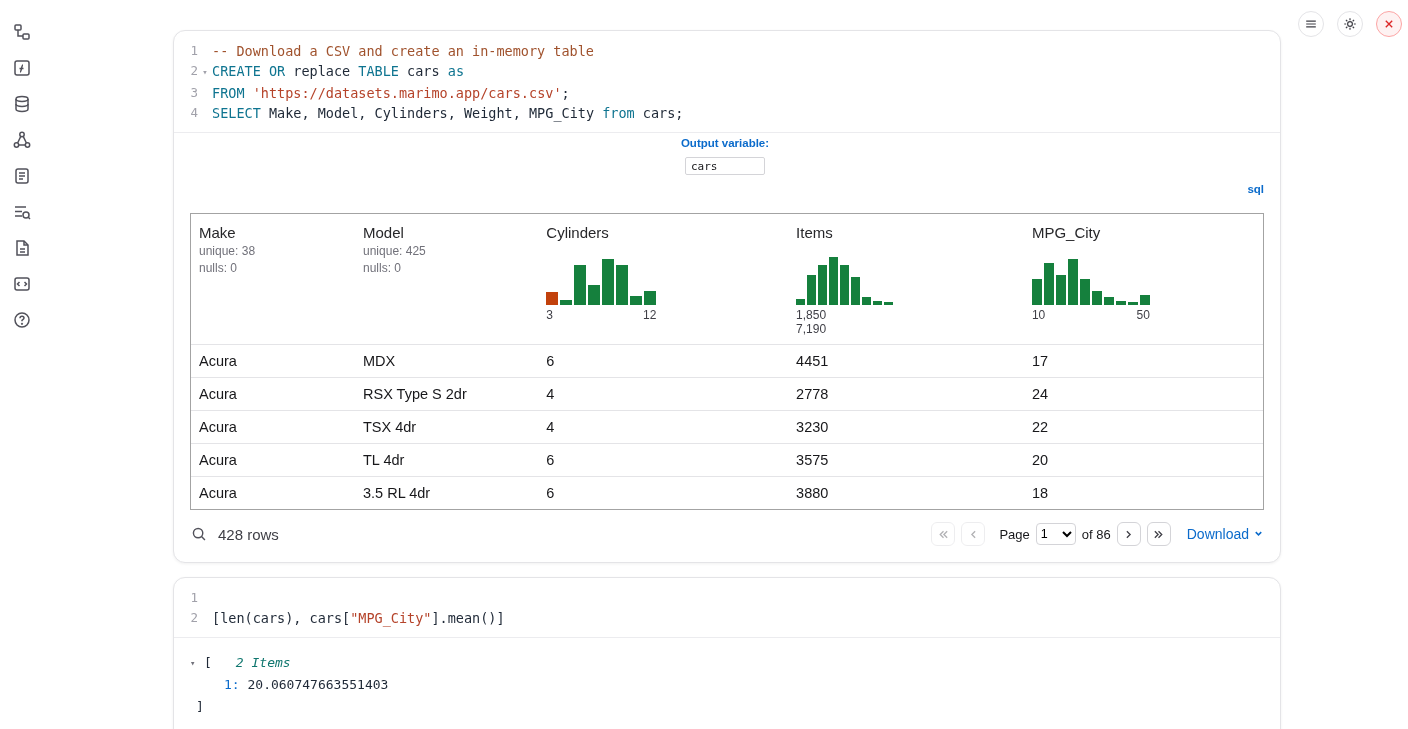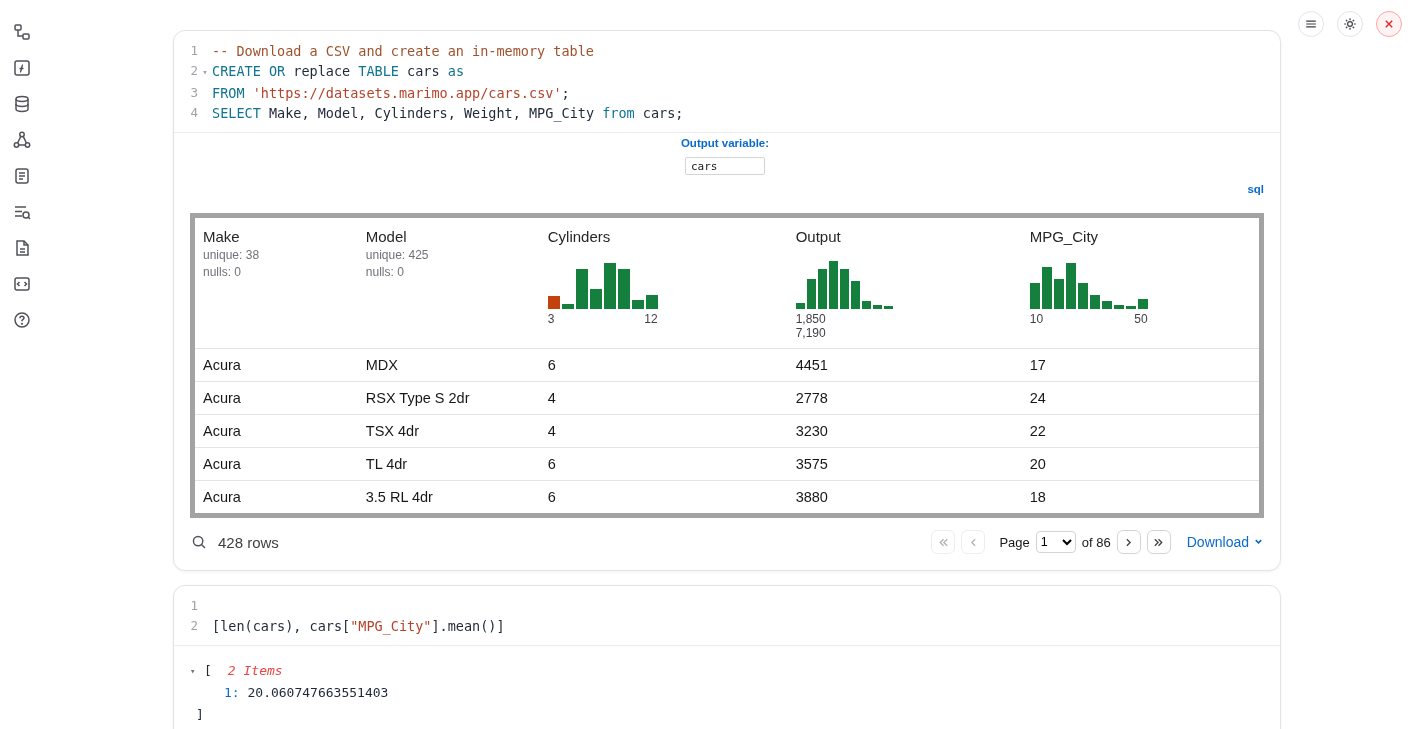--- a/index.html
+++ b/index.html
@@ -31,21 +31,21 @@
   .tk-plain   { color:#1f2937; }
 
   
   .meta-row { display:flex; align-items:center; gap:8px; padding:4px 16px 6px 12px; border-top:1px solid #ececef;flex-direction:column; }
   .outvar-label { font-size:11.5px; font-weight:700; color:#0b6bcb; }
   .outvar-input { width:80px; height:18px; border:1px solid #d4d4d8; border-radius:2px; font-family:"DejaVu Sans Mono", monospace; font-size:11px; padding:1px 5px; color:#18181b; }
   .lang-label { margin-left:auto; font-size:11.5px; font-weight:600; color:#0b6bcb; }
 
   
   .table-zone { padding:12px 16px 0; }
-  .table-wrap { border:5px solid #a3a3a3; }
+  .table-wrap { border:1px solid #a3a3a3; }
   table { width:100%; border-collapse:collapse; font-size:14.5px; table-layout:fixed; }
   th { text-align:left; vertical-align:top; padding:10px 8px 8px; font-weight:500; color:#27272a; }
   .col-name { font-size:15px; }
   .meta-line { font-size:12px; color:#71717a; margin-top:3px; }
   .meta-line:first-of-type { margin-top:13px; }
   .hist { display:flex; align-items:flex-end; gap:2px; height:50px; margin-top:14px; }
   .hist .bar { background:#15803d; flex:none; }
   .hist .bar.hl { background:#c2410c; }
   .hist-labels { display:flex; justify-content:space-between; font-size:12px; color:#3f3f46; margin-top:3px; }
   tbody td { border-top:1px solid #e4e4e7; padding:8px; color:#18181b; }
@@ -60,21 +60,21 @@
   .pg-btn.disabled { opacity:.4; }
   .page-label { margin-left:8px; }
   .page-select { width:40px; height:22px; font-size:12.5px; border:1px solid #d4d4d8; border-radius:4px; background:#fff; }
   .download { margin-left:16px; color:#0b6bcb; font-size:14px; display:flex; align-items:center; gap:4px; cursor:pointer; }
   .download svg { width:11px; height:11px; }
 
   
   .out-zone { border-top:1px solid #ececef; padding:14px 16px 28px; font-family:"DejaVu Sans Mono", monospace; font-size:13px; line-height:22px; color:#1f2937; }
   .tree-head { display:flex; align-items:center; gap:2px; }
   .tree-chevron { color:#71717a; font-size:9px; width:12px; cursor:pointer; }
-  .tree-items-label { color:#ef4444; font-style:italic; margin-left:14px; }
+  .tree-items-label { color:#0f766e; font-style:italic; margin-left:22px; }
   .tree-row { padding-left:34px; }
   .tree-key { color:#0b6bcb; }
   .tree-close { padding-left:6px; }
 </style>
 </head>
 <body>
 
 <aside class="sidebar">
   <span class="side-icon">
     <svg viewBox="0 0 20 20" fill="none" stroke="currentColor" stroke-width="1.5">
@@ -213,21 +213,21 @@
                     <div class="bar" style="height: 40px; width: 12px;"></div>
                     <div class="bar" style="height: 9px; width: 12px;"></div>
                     <div class="bar" style="height: 14px; width: 12px;"></div>
                   </div>
                   <div class="hist-labels" style="width: 110px;">
                     <span>3</span>
                     <span>12</span>
                   </div>
                 </th>
                 <th>
-                  <div class="col-name">Output</div>
+                  <div class="col-name">Items</div>
                   <div class="hist">
                     <div class="bar" style="height: 6px; width: 9px;"></div>
                     <div class="bar" style="height: 30px; width: 9px;"></div>
                     <div class="bar" style="height: 40px; width: 9px;"></div>
                     <div class="bar" style="height: 48px; width: 9px;"></div>
                     <div class="bar" style="height: 40px; width: 9px;"></div>
                     <div class="bar" style="height: 28px; width: 9px;"></div>
                     <div class="bar" style="height: 8px; width: 9px;"></div>
                     <div class="bar" style="height: 4px; width: 9px;"></div>
                     <div class="bar" style="height: 3px; width: 9px;"></div>

